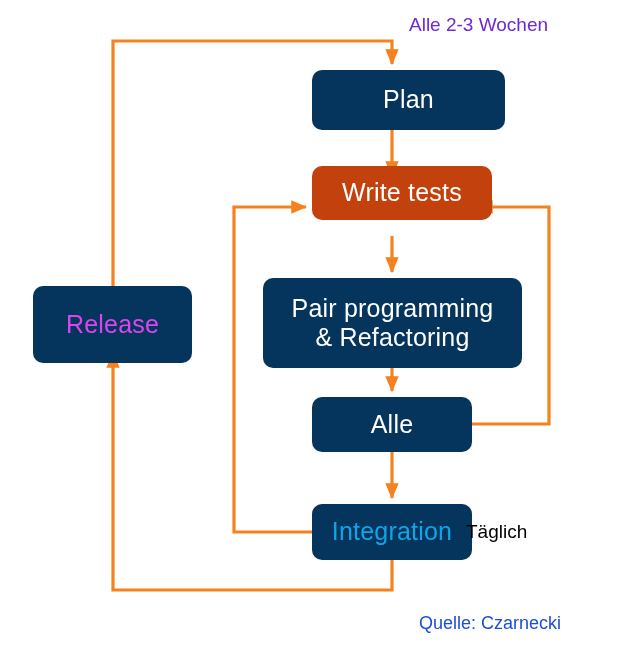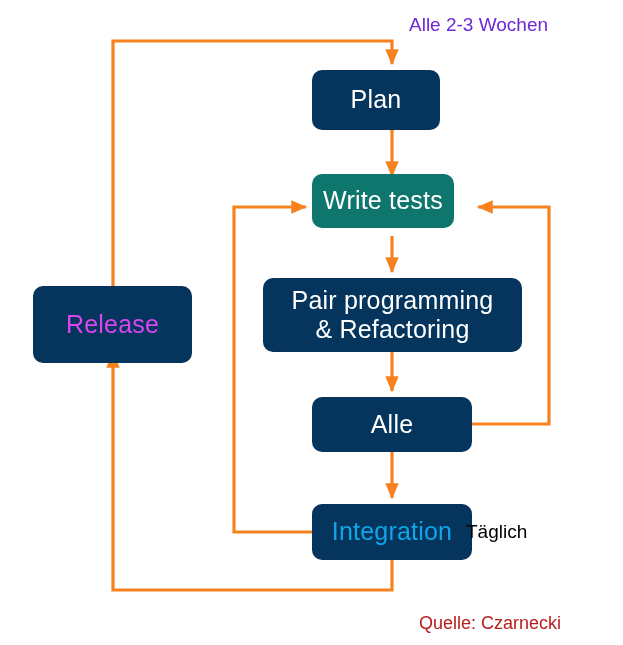--- a/index.html
+++ b/index.html
@@ -70,25 +70,25 @@
         <path d="M 392 236 L 392 272" marker-end="url(#arrowhead)"></path>
         <path d="M 392 352 L 392 391" marker-end="url(#arrowhead)"></path>
         <path d="M 392 452 L 392 498" marker-end="url(#arrowhead)"></path>
         <path d="M 472 424 L 549 424 L 549 207 L 478 207" marker-end="url(#arrowhead)"></path>
         <path d="M 312 532 L 234 532 L 234 207 L 306 207" marker-end="url(#arrowhead)"></path>
         <path d="M 392 560 L 392 590 L 113 590 L 113 353" marker-end="url(#arrowhead)"></path>
         <path d="M 113 286 L 113 41 L 392 41 L 392 64" marker-end="url(#arrowhead)"></path>
       </g>
   </svg>
 
-  <div class="node-box" style="left: 312px; top: 70px; width: 128px; height: 60px; font-size: 25px; background: rgb(5, 53, 92); color: rgb(255, 255, 255);">Plan</div>
-  <div class="node-box" style="left: 312px; top: 174px; width: 142px; height: 54px; font-size: 25px; background: #0f766e; color: rgb(255, 255, 255);">Write tests</div>
-  <div class="node-box" style="left: 263px; top: 278px; width: 259px; height: 74px; font-size: 25px; background: rgb(5, 53, 92); color: rgb(255, 255, 255);">Pair programming
+  <div class="node-box" style="left: 312px; top: 70px; width: 193px; height: 60px; font-size: 25px; background: rgb(5, 53, 92); color: rgb(255, 255, 255);">Plan</div>
+  <div class="node-box" style="left: 312px; top: 166px; width: 180px; height: 54px; font-size: 25px; background: #c2410c; color: rgb(255, 255, 255);">Write tests</div>
+  <div class="node-box" style="left: 263px; top: 278px; width: 259px; height: 90px; font-size: 25px; background: rgb(5, 53, 92); color: rgb(255, 255, 255);">Pair programming
 &amp; Refactoring</div>
   <div class="node-box" style="left: 312px; top: 397px; width: 160px; height: 55px; font-size: 25px; background: rgb(5, 53, 92); color: rgb(255, 255, 255);">Alle</div>
   <div class="node-box" style="left: 312px; top: 504px; width: 160px; height: 56px; font-size: 25px; background: rgb(5, 53, 92); color: #0ea5e9;">Integration</div>
   <div class="node-box" style="left: 33px; top: 286px; width: 159px; height: 77px; font-size: 25px; background: rgb(5, 53, 92); color: #d946ef;">Release</div>
 
   <div class="caption-text" style="left: 409px; top: 14px; font-size: 19px; color: #6d28d9;">Alle 2-3 Wochen</div>
   <div class="caption-text" style="left: 466px; top: 521px; font-size: 19px; color: rgb(0, 0, 0);">Täglich</div>
-  <div class="caption-text" style="left: 419px; top: 613px; font-size: 18px; color: #b91c1c; text-align: right;">Quelle: Czarnecki</div>
+  <div class="caption-text" style="left: 419px; top: 613px; font-size: 18px; color: #1d4ed8; text-align: right;">Quelle: Czarnecki</div>
 
 </div>
 
 </body></html>

